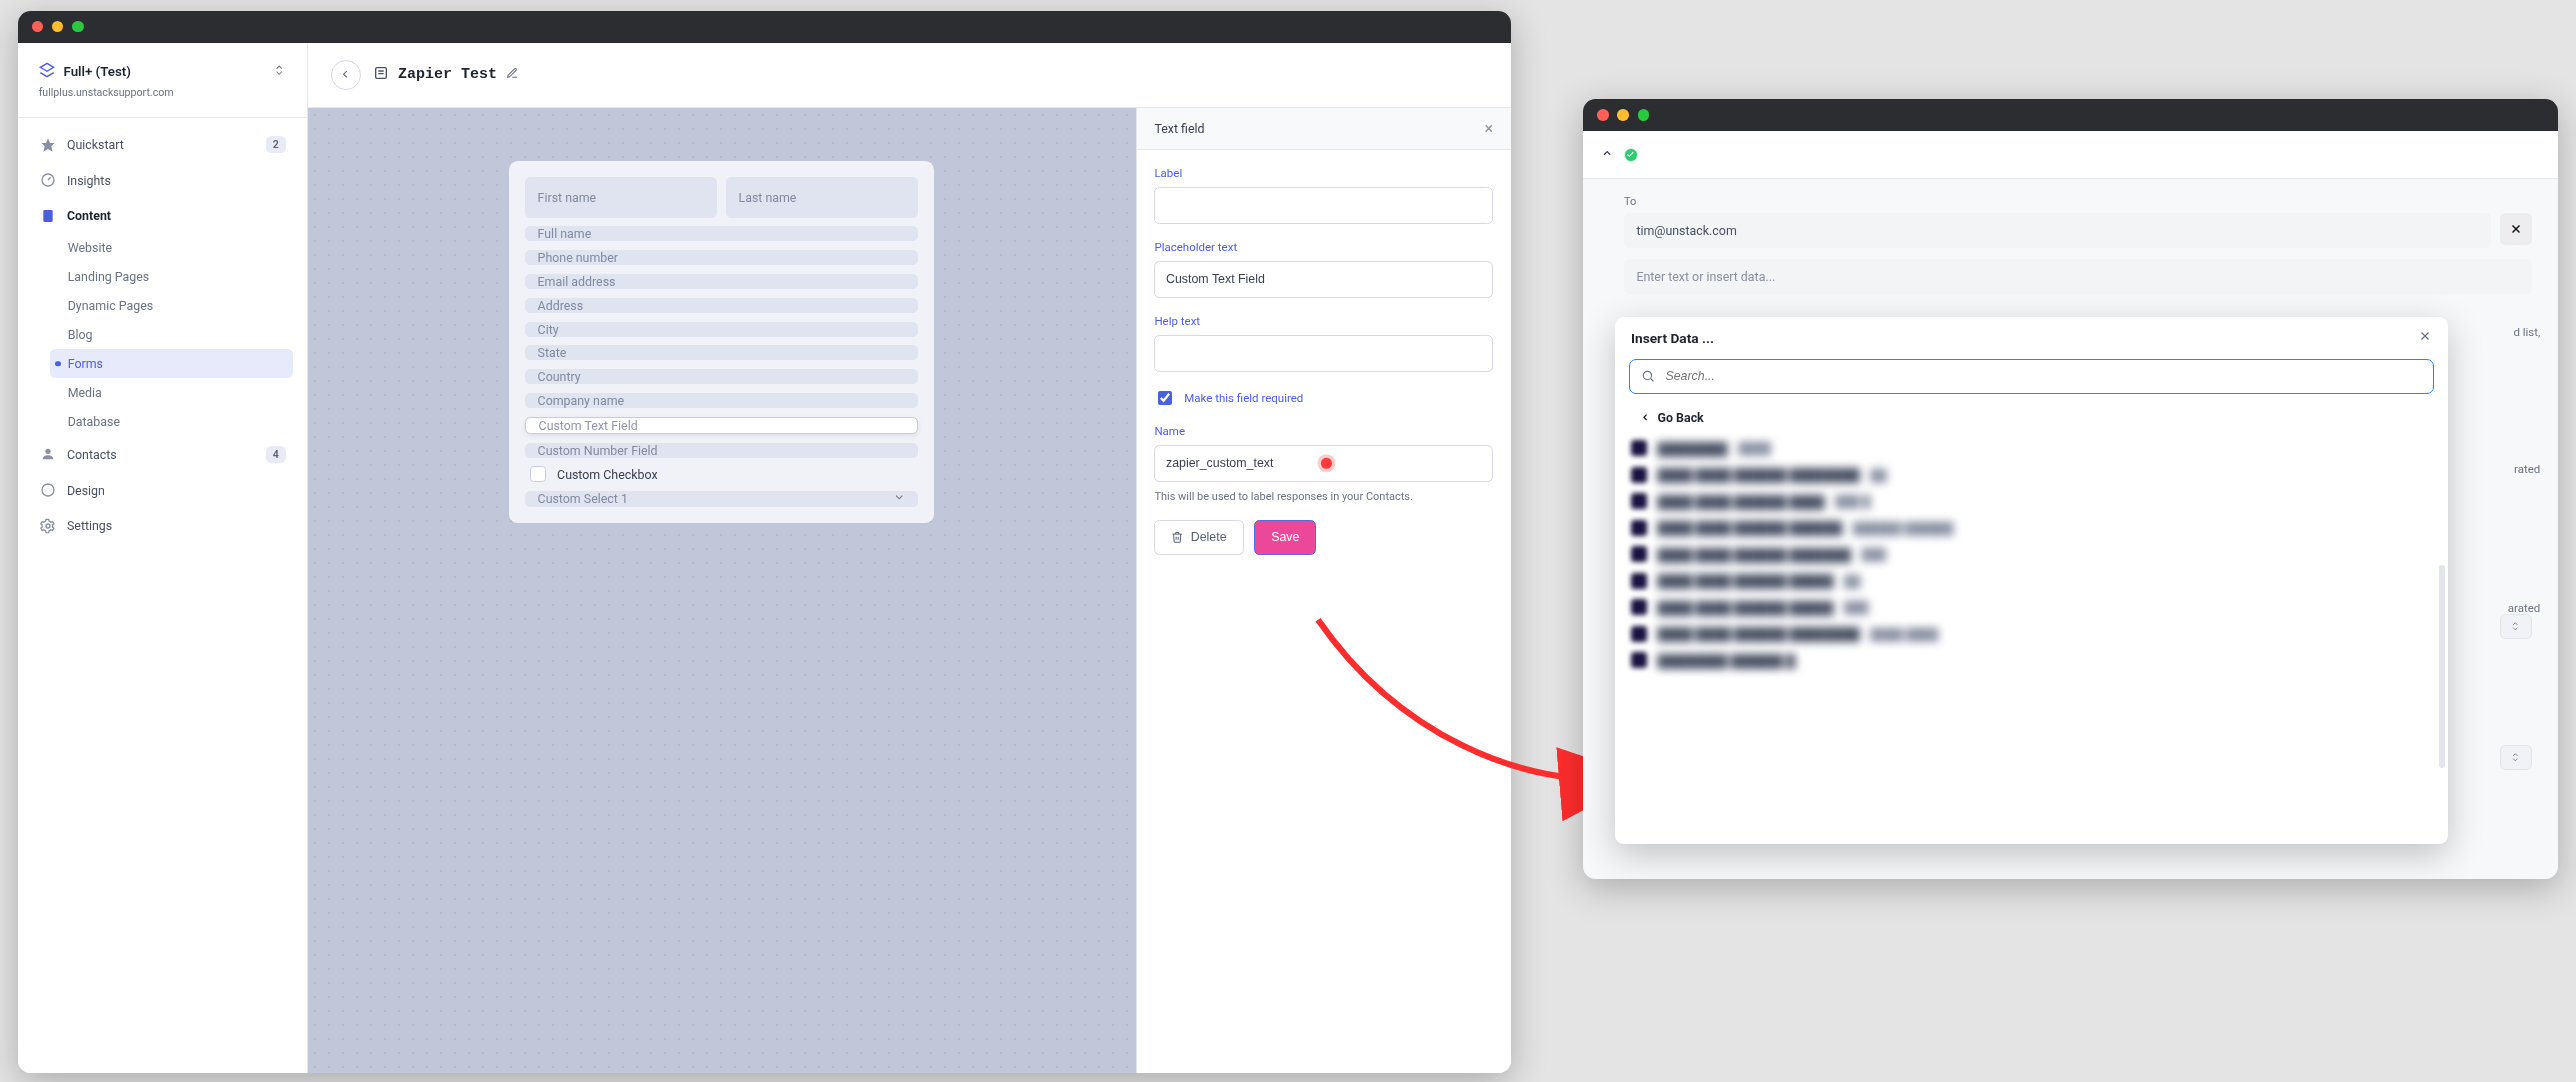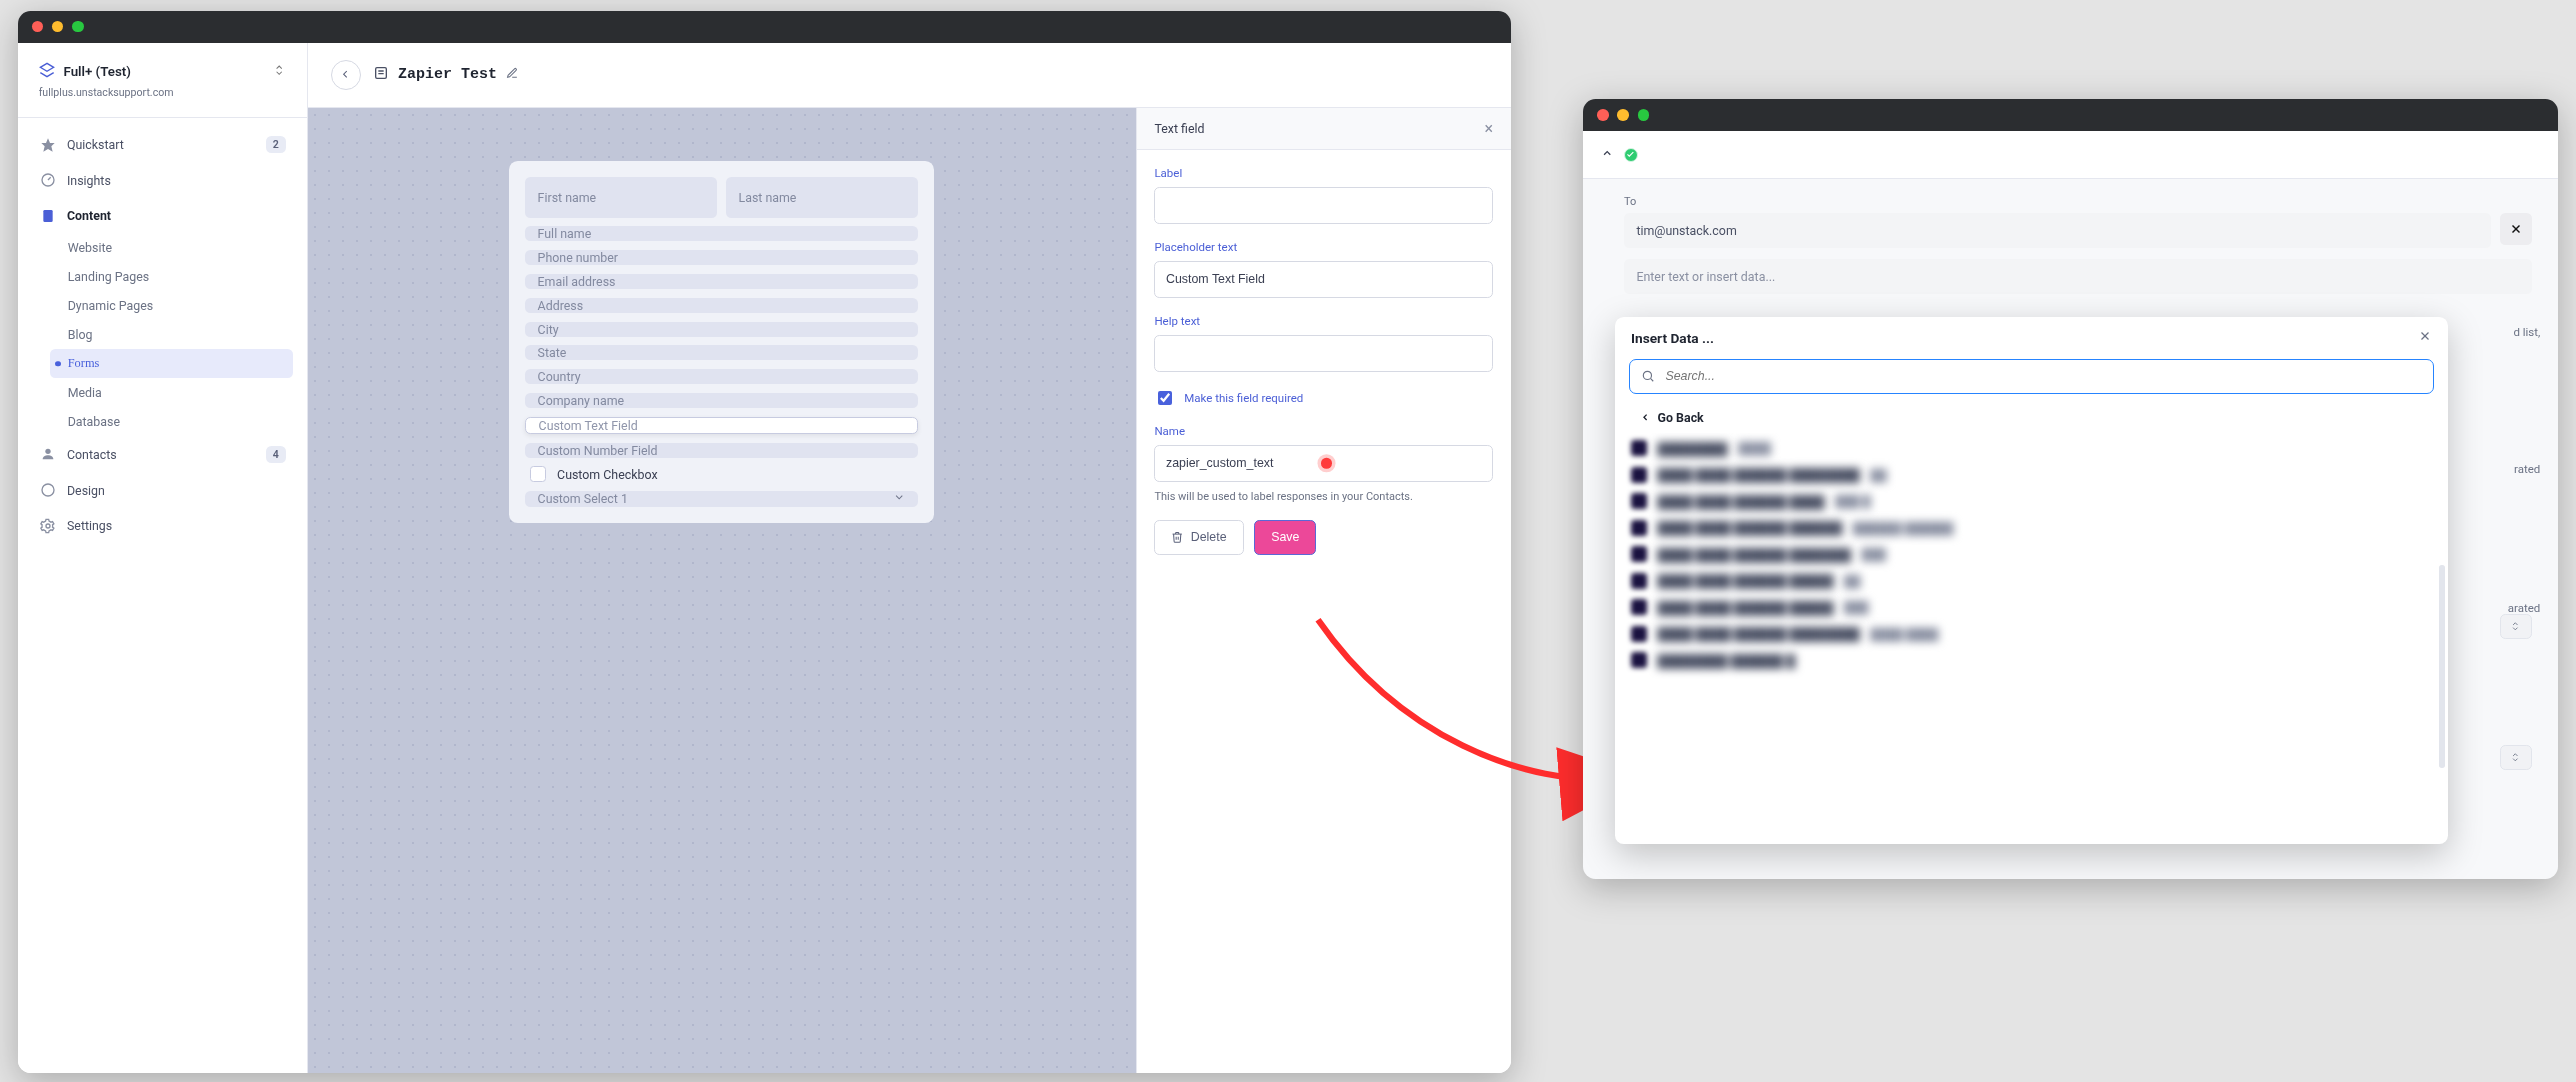--- a/index.html
+++ b/index.html
@@ -124,21 +124,20 @@
     font-size:12.4px;
     color: var(--text-muted);
     cursor:pointer;
     border-radius:5.3px;
   }
   .nav-sub-item.active {
     background: #e7eafb;
     color: var(--accent-blue);
     margin-left:-17.7px; padding-left:17.7px; margin-right:14px;
     position:relative;
-    font-family:Liberation Serif, serif;
   }
   .nav-sub-item.active::before {
     content:""; position:absolute; left:5.3px; top:50%; transform:translateY(-50%);
     width:5.3px;height:5.3px;border-radius:50%;background:var(--accent-blue);
   }
 
   
   .main {
     flex:1;
     display:flex;

